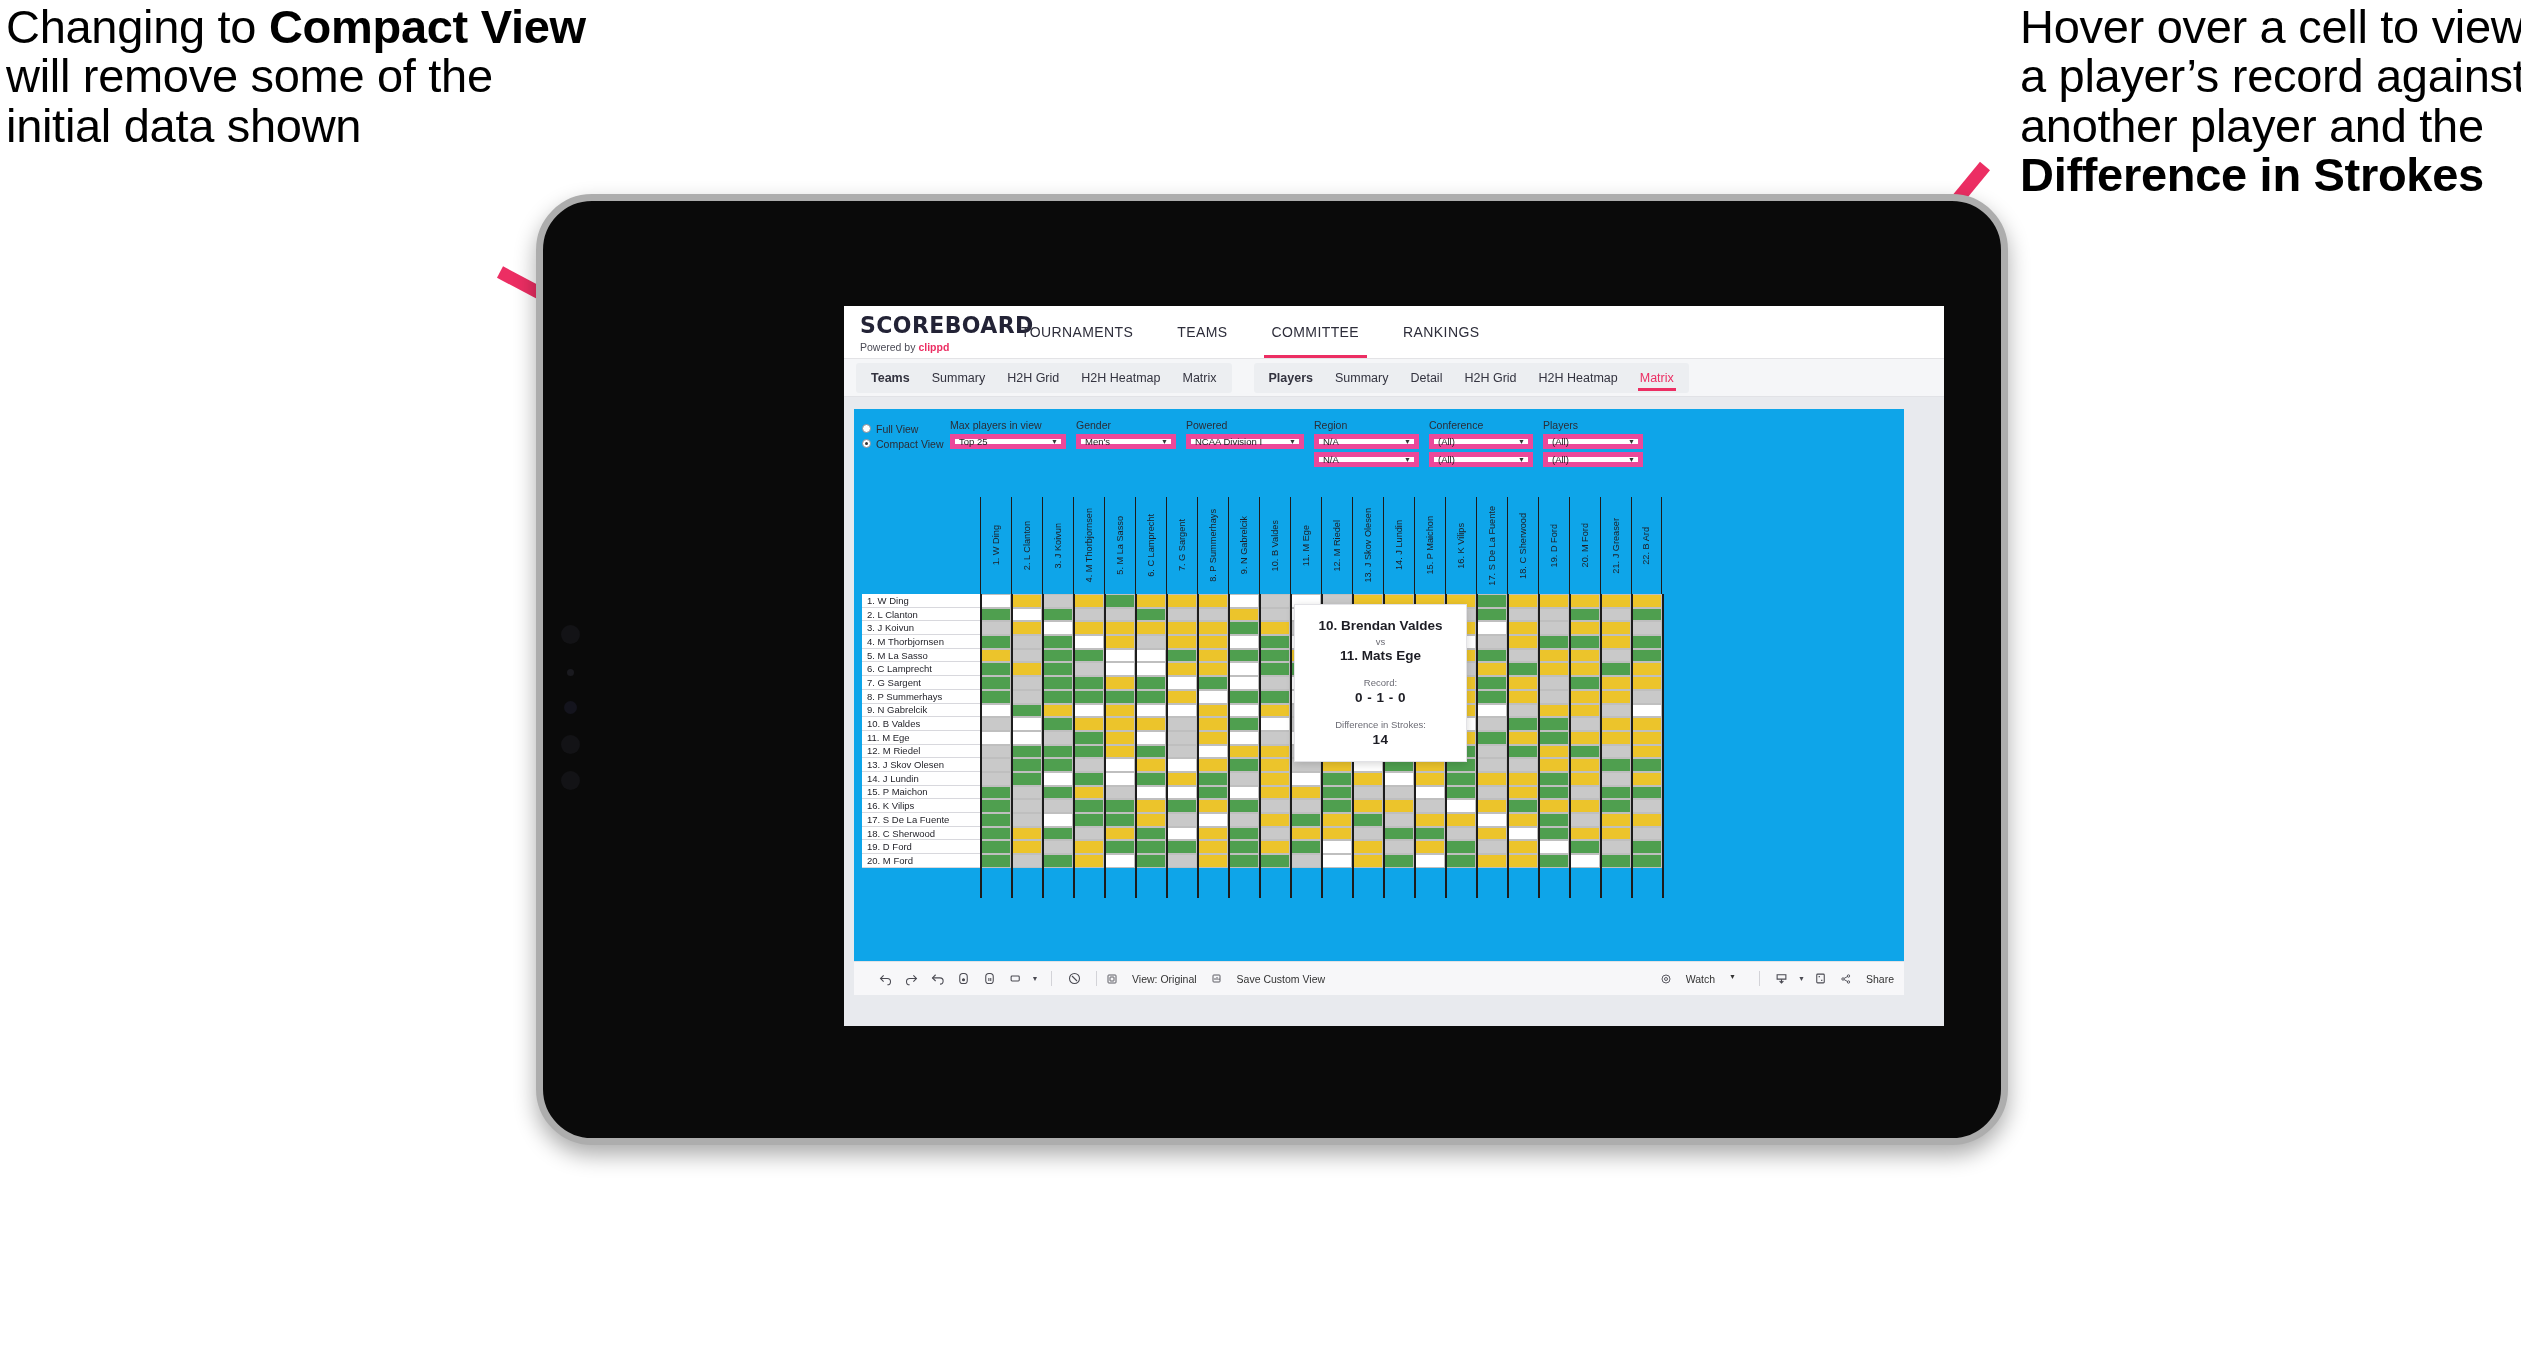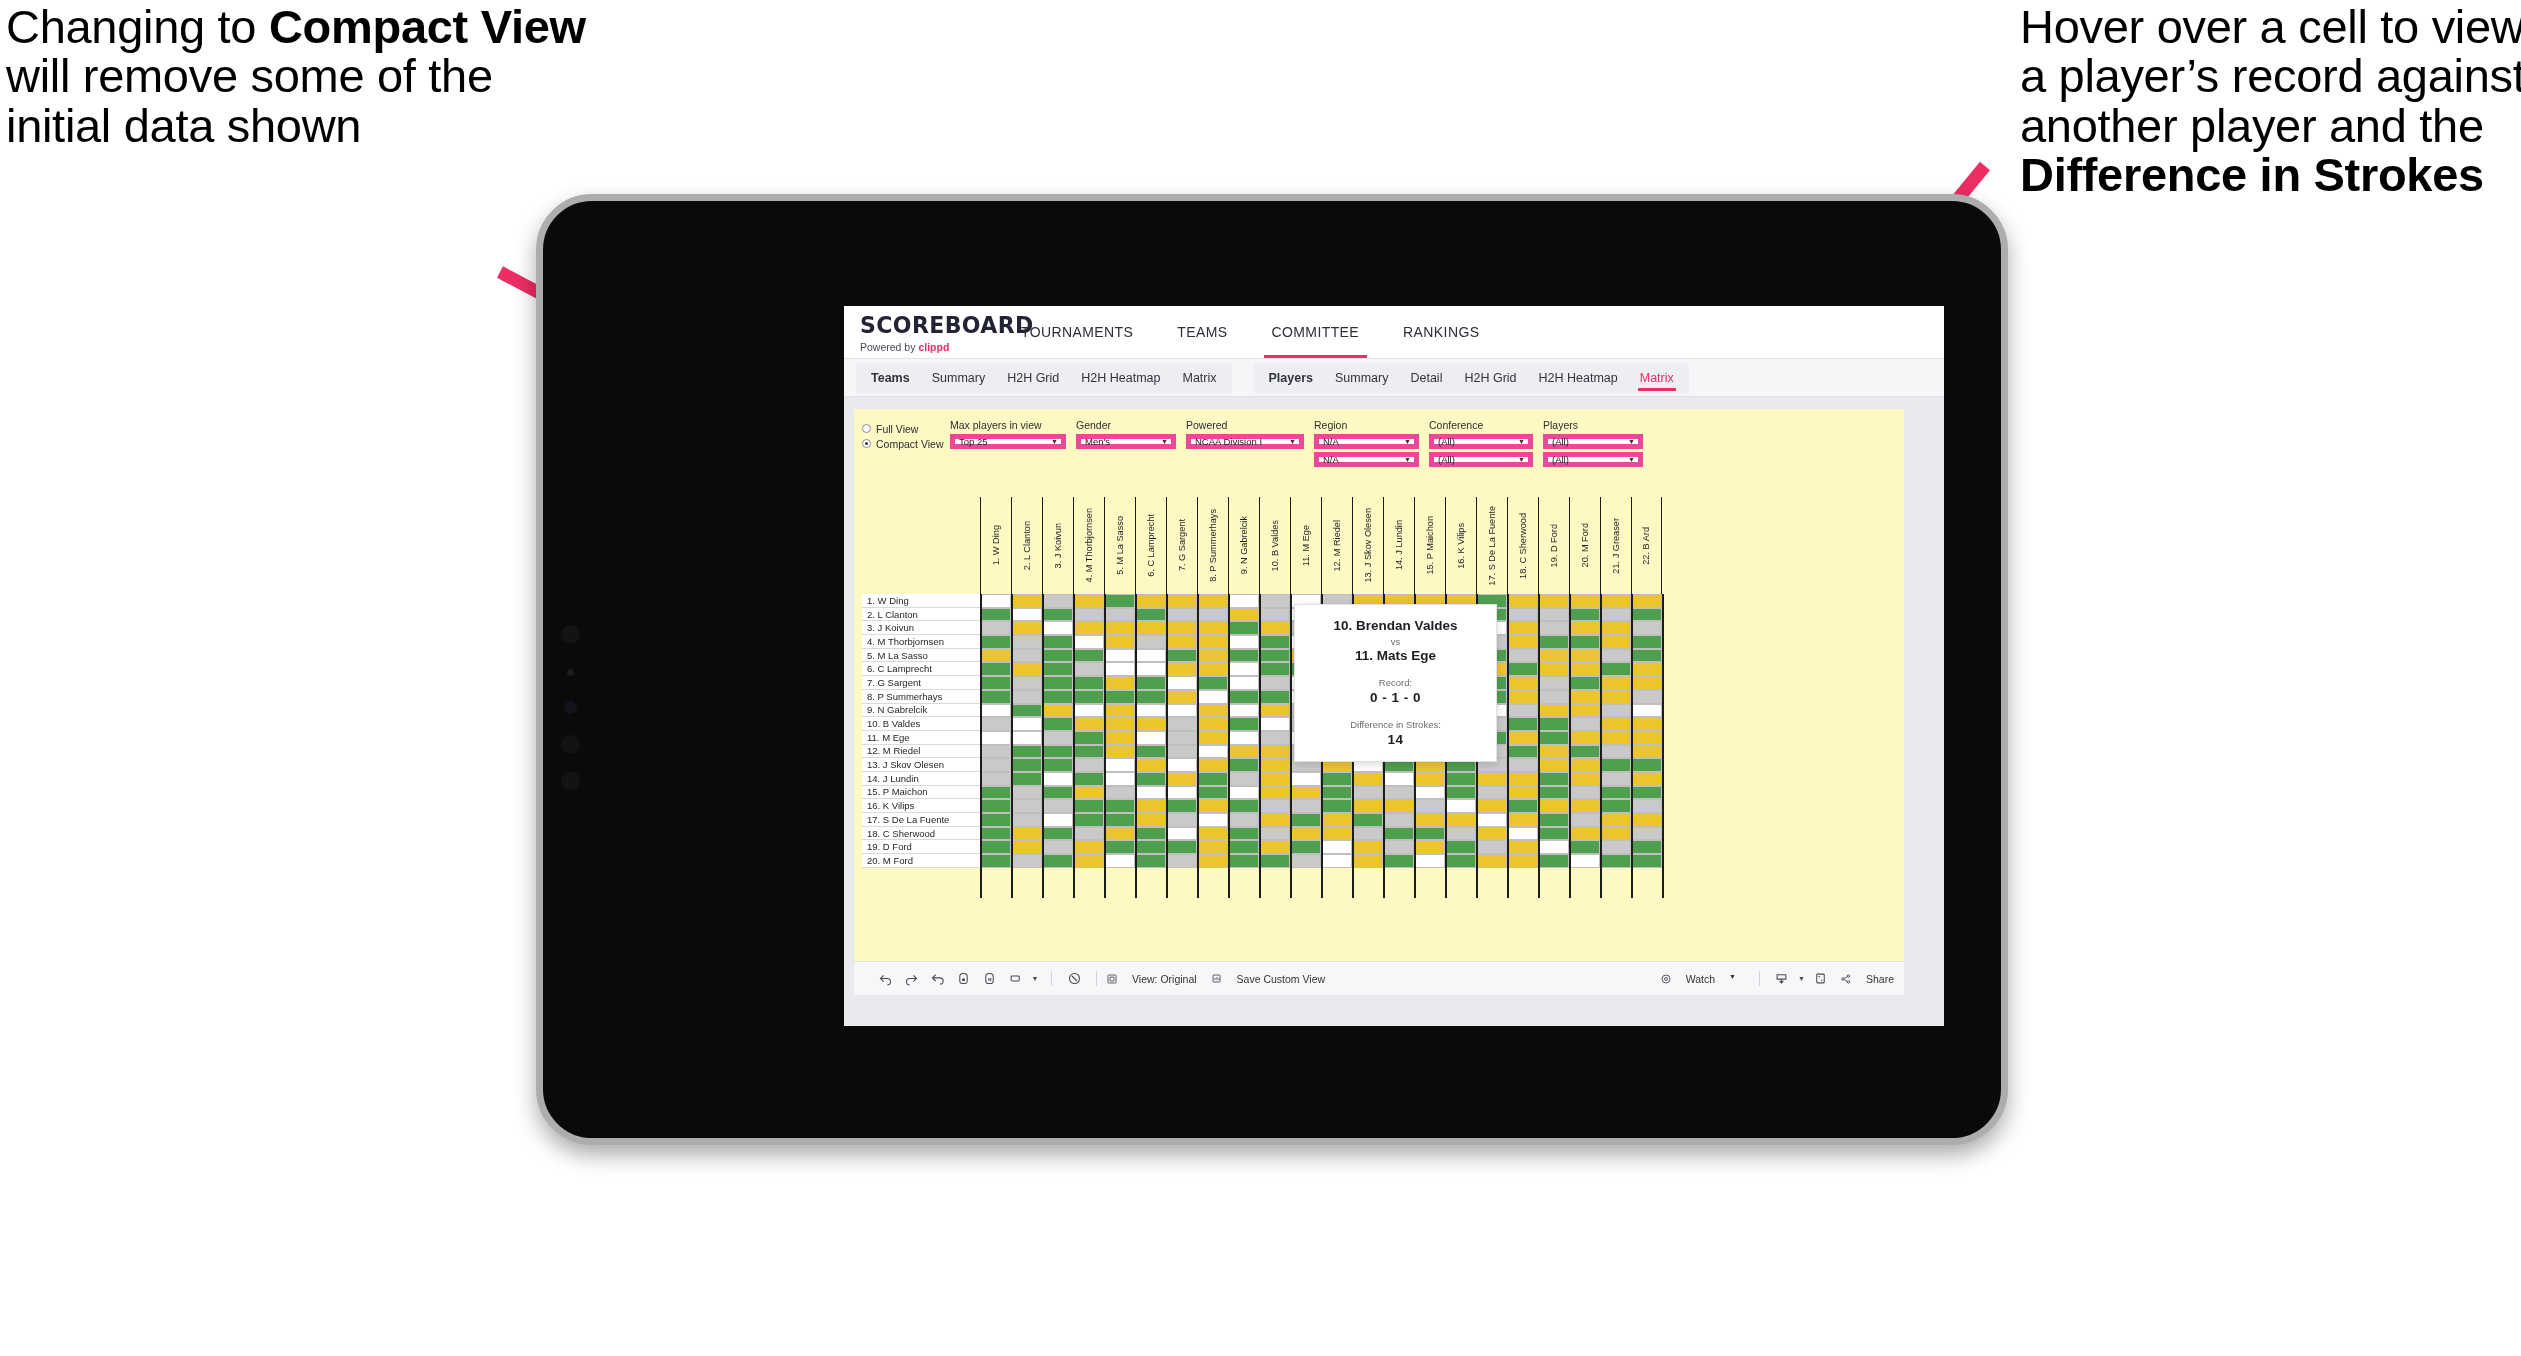--- a/index.html
+++ b/index.html
@@ -91,21 +91,21 @@
     height: 30px; display:flex; align-items:center; position:relative; white-space:nowrap;
   }
   .sub-item.head { font-weight: 700; }
   .sub-item.active { color: #ec2e63; }
   .sub-item.active::after {
     content:""; position:absolute; left:9px; right:9px; bottom:2px; height:2.5px; background:#ec2e63;
   }
 
   
   #wb { position:absolute; left:0; top:91px; right:0; bottom:0; background:#e8eaee; padding: 12px 40px 0 10px; }
-  #wb-inner { background:#fef9c3; width: 1050px; height: 586px; position:relative; overflow:hidden; }
+  #wb-inner { background:#0ea5e9; width: 1050px; height: 586px; position:relative; overflow:hidden; }
 
   
   #filters { display:flex; padding: 10px 0 0 8px; gap: 0; }
   .radio-col { width: 88px; padding-top: 2px; }
   .radio-row { display:flex; align-items:center; font-size:10.5px; color:#2c2c35; height:15px; cursor:pointer; }
   .radio-mark {
     width: 9px; height: 9px; border-radius:50%; border:1px solid #8c8c95;
     margin-right: 5px; background:#fff; flex:none; position:relative;
   }
   .radio-row.on .radio-mark::after {
@@ -161,21 +161,21 @@
   .vline { position:absolute; top:0; bottom:0; width:1.6px; background:#1c1c1c; pointer-events:none; }
 
   #grid-zone { position:relative; }
   #grid-bottom-ticks { position:relative; height: 30px; margin-left:118px; }
 
   
   #hscroll { position:absolute; left:126px; bottom:12px; width: 790px; height:9px; background:#dedee2; }
 
   
   #tooltip {
-    position:absolute; left: 440px; top: 195px; width: 203px;
+    position:absolute; left: 440px; top: 195px; width: 173px;
     background:#ffffff; border:1px solid #e2e2e6;
     box-shadow: 0 2px 8px rgba(0,0,0,0.16);
     padding: 13px 10px 14px; text-align:center; z-index: 20;
   }
   .tt-name { font-size: 13.5px; font-weight: 700; color:#1d1d24; }
   .tt-vs { font-size: 9.5px; color:#6b6b74; margin: 3px 0 1px; }
   .tt-lbl { font-size: 9.5px; color:#6b6b74; margin-top: 14px; }
   .tt-val { font-size: 13.5px; font-weight:700; color:#1d1d24; margin-top: 2px; letter-spacing: 0.5px; }
 
   

